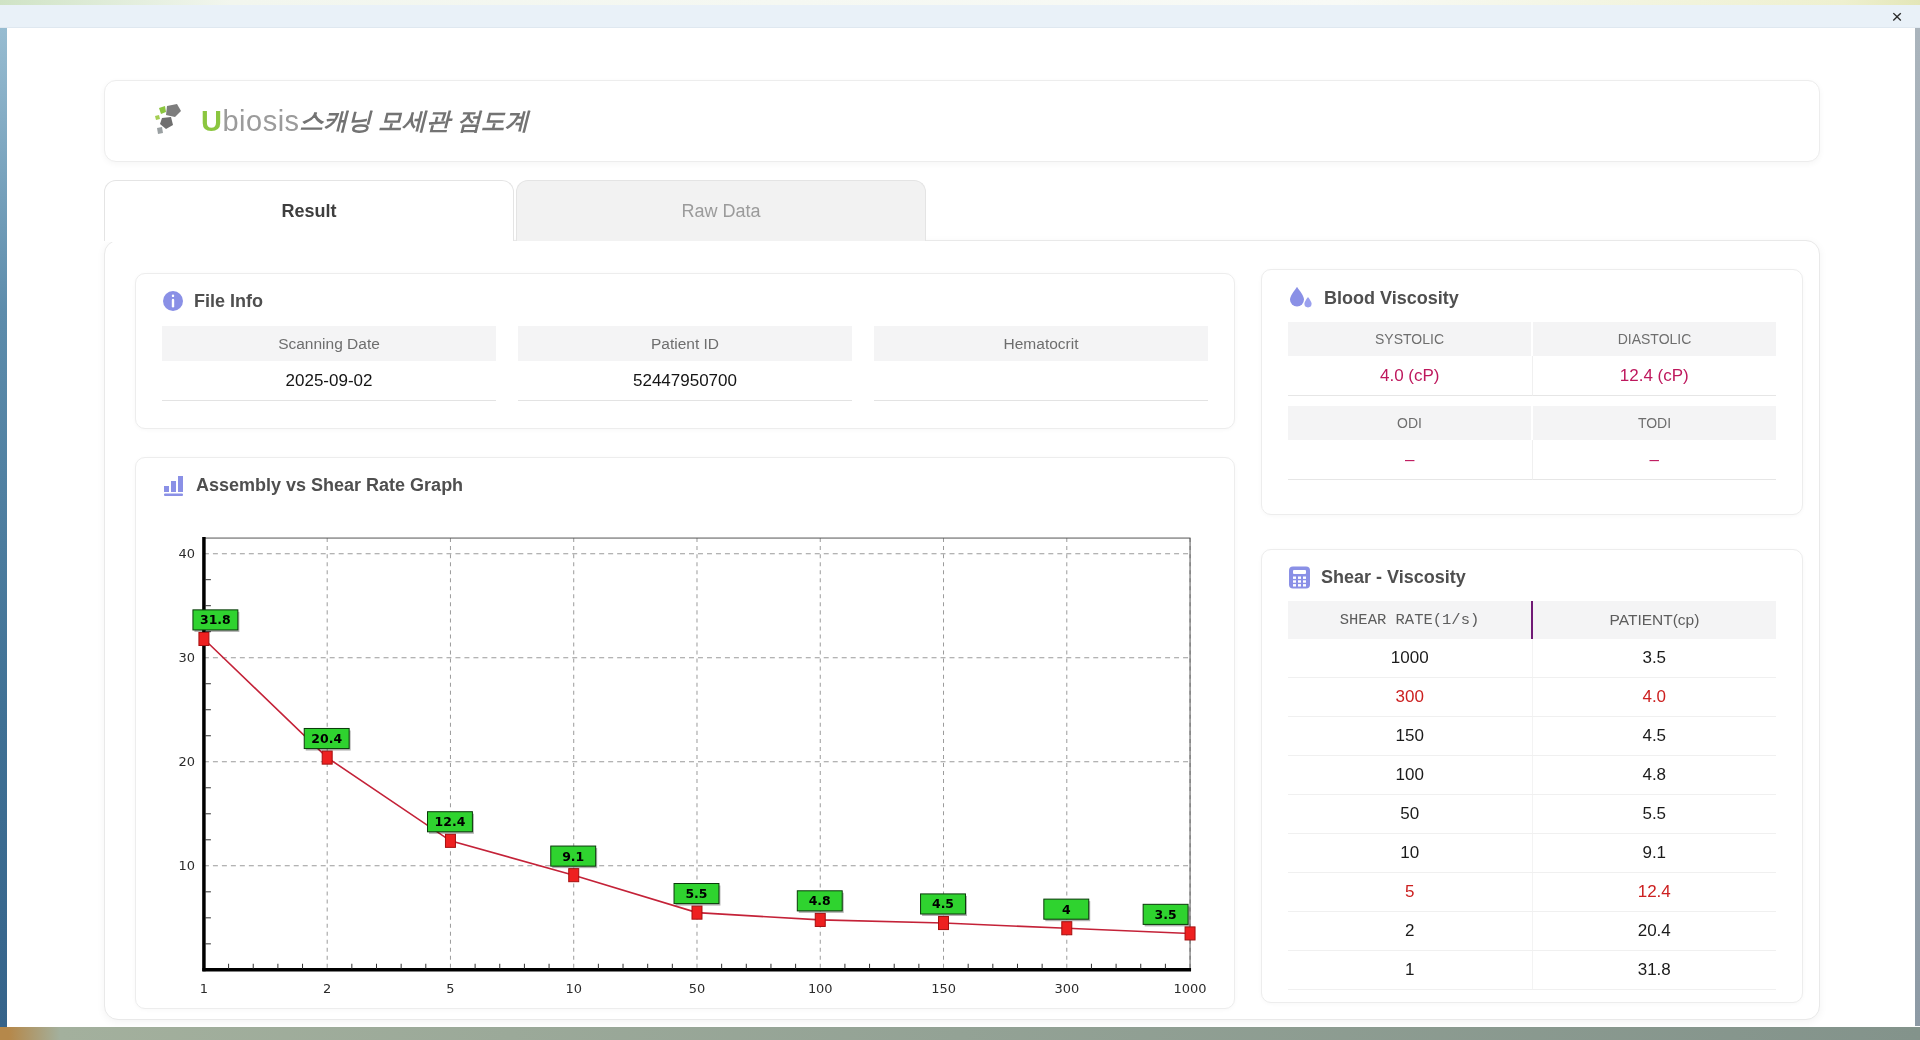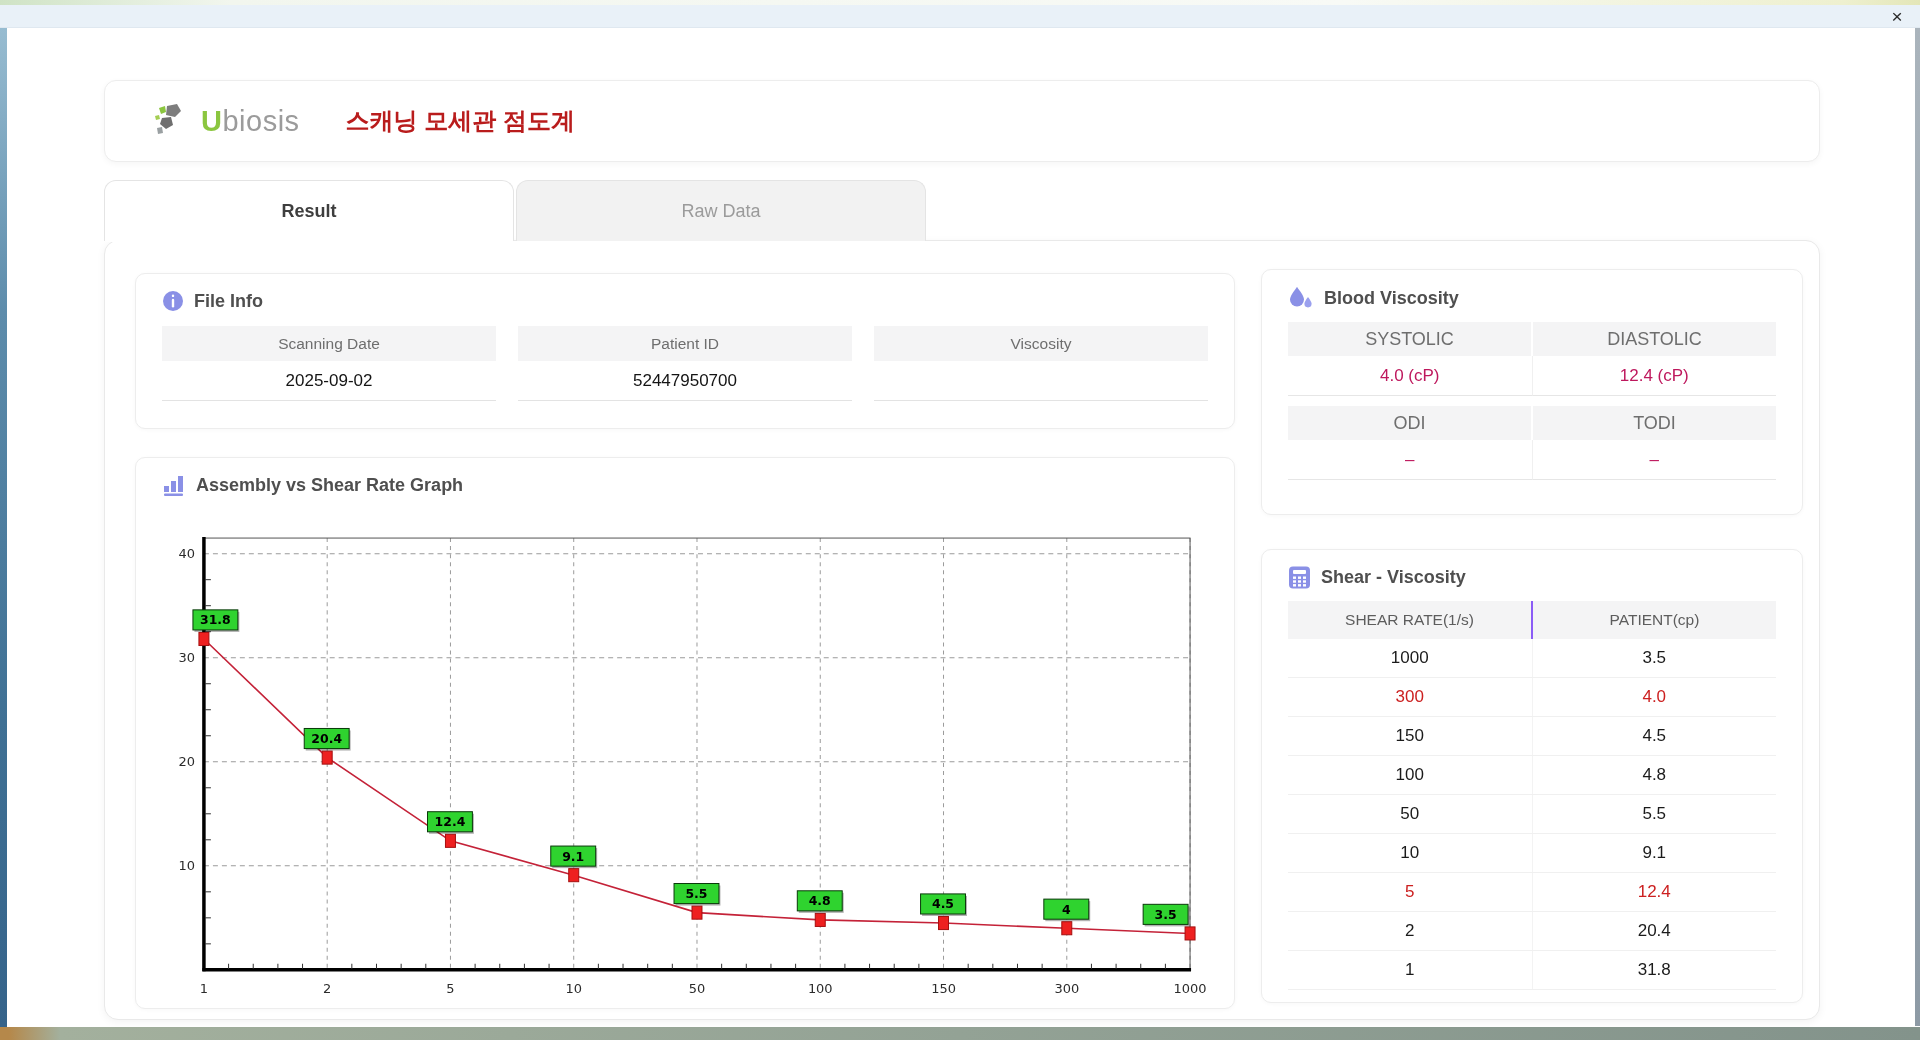--- a/index.html
+++ b/index.html
@@ -23,21 +23,21 @@
 
   .app { position:absolute; left:7px; top:28px; width:1908px; height:999px; background:#ffffff; }
 
   
   .header-card { position:absolute; left:97px; top:52px; width:1716px; height:82px;
     background:#fff; border:1px solid #ededed; border-radius:12px;
     box-shadow:0 2px 6px rgba(0,0,0,0.04); display:flex; align-items:center; }
   .brand { display:flex; align-items:center; margin-left:48px; }
   .brand-text { font-size:29px; letter-spacing:0.5px; color:#9b9b9b; font-weight:500; margin-left:8px; }
   .brand-text .u { color:#8bc63f; font-weight:700; }
-  .app-title { margin-left:46px; font-size:24px; font-weight:700; color:#b91c1c; }
+  .app-title { font-size:24px; font-weight:700; color:#737373;font-style:italic; }
 
   
   .tabs { position:absolute; left:97px; top:152px; display:flex; z-index:3; }
   .tab { width:410px; height:61px; display:flex; align-items:center; justify-content:center;
     font-size:18px; border:1px solid #e4e4e4; border-bottom:none;
     border-radius:12px 12px 0 0; cursor:default; }
   .tab.active { background:#fff; color:#3e3e3e; font-weight:700; position:relative; }
   .tab.active::after { content:""; position:absolute; left:1px; right:1px; bottom:-1px; height:2px; background:#fff; }
   .tab.inactive { background:#f2f2f2; color:#9b9b9b; font-weight:500; margin-left:2px; }
 
@@ -63,32 +63,32 @@
     color:#6e6e6e; font-size:15.5px; }
   .fi-value { height:40px; display:flex; align-items:center; justify-content:center;
     color:#141414; font-size:17px; border-bottom:1px solid #e3e3e3; }
 
   
   .bv-table { margin:0 26px; }
   .bv-row { display:flex; }
   .bv-row + .bv-row { margin-top:0; }
   .bv-gap { height:10px; }
   .bv-h { flex:1; height:34px; background:#f4f4f5; display:flex; align-items:center; justify-content:center;
-    color:#6e6e6e; font-size:18px; }
+    color:#6e6e6e; font-size:14px; }
   .bv-h:first-child { border-right:2px solid #fff; }
   .bv-v { flex:1; height:40px; display:flex; align-items:center; justify-content:center;
     color:#be185d; font-size:17px; border-bottom:1px solid #e6e6e6; }
   .bv-v:first-child { border-right:1px solid #f0f0f0; }
 
   
   .sv-table { margin:0 26px; }
   .sv-head { display:flex; }
   .sv-hcell { flex:1; height:38px; background:#f4f4f5; display:flex; align-items:center; justify-content:center;
     color:#5d5d5d; font-size:15.5px; }
-  .sv-hcell:first-child { border-right:2px solid #8b5cf6; }
+  .sv-hcell:first-child { border-right:2px solid #701a75;font-family:Liberation Mono, monospace; }
   .sv-row { display:flex; border-bottom:1px solid #f0f0f0; }
   .sv-cell { flex:1; height:38px; display:flex; align-items:center; justify-content:center;
     color:#1b1b1b; font-size:17px; }
   .sv-cell:first-child { border-right:1px solid #f3f3f3; }
   .sv-row.hl .sv-cell { color:#cc2020; }
 
   
   .chart-wrap { position:absolute; left:26px; top:66px; right:16px; bottom:4px; }
   .chart-wrap svg { width:100%; height:100%; display:block; }
 
@@ -144,21 +144,21 @@
       <div class="fi-cols">
         <div class="fi-col">
           <div class="fi-label">Scanning Date</div>
           <div class="fi-value">2025-09-02</div>
         </div>
         <div class="fi-col">
           <div class="fi-label">Patient ID</div>
           <div class="fi-value">52447950700</div>
         </div>
         <div class="fi-col">
-          <div class="fi-label">Viscosity</div>
+          <div class="fi-label">Hematocrit</div>
           <div class="fi-value"></div>
         </div>
       </div>
     </div>
 
     <div class="panel panel-graph">
       <div class="panel-title">
         <span class="icon-badge">
           <svg width="24" height="22" viewBox="0 0 24 22">
             <rect x="2" y="12" width="5" height="6" fill="#8a90e6"></rect>

